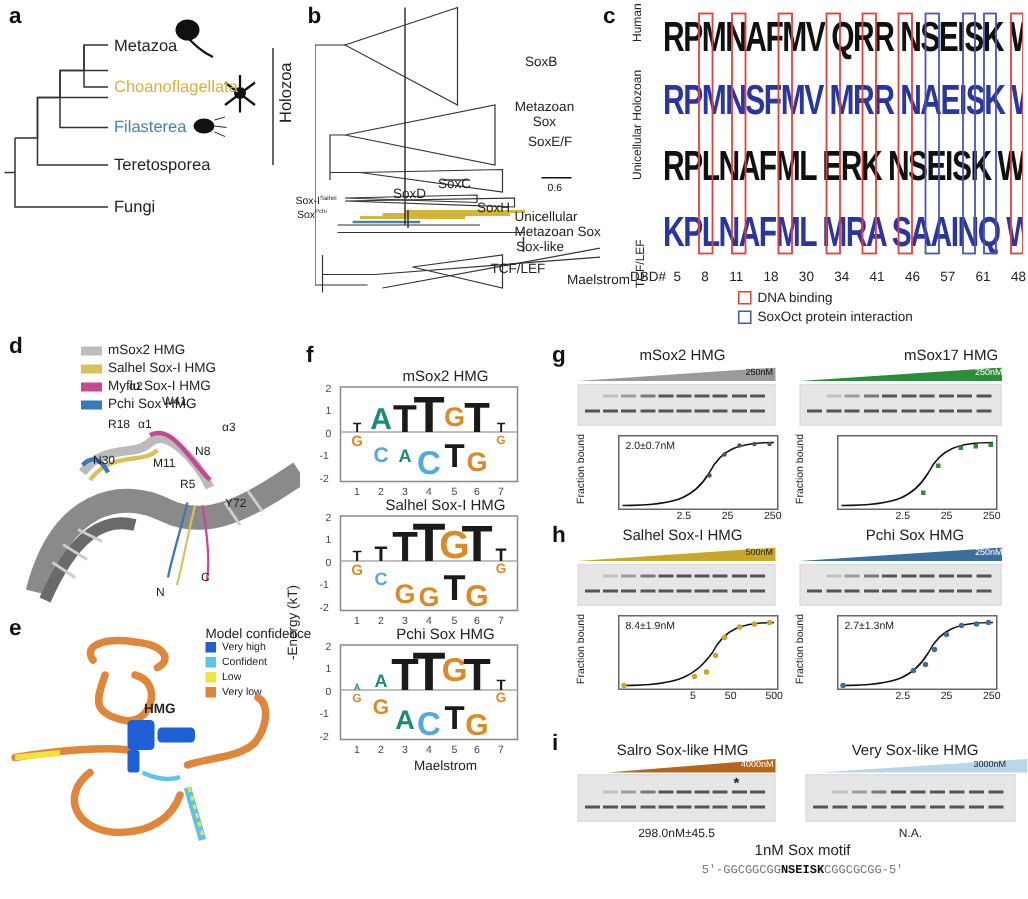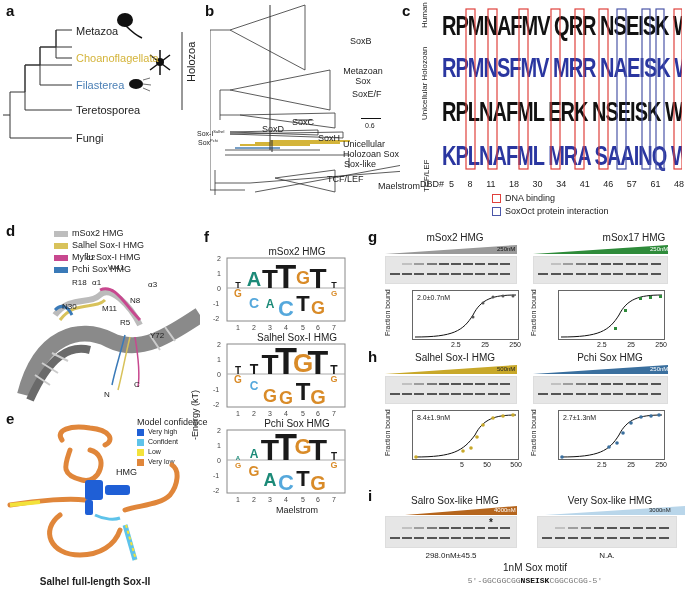--- a/index.html
+++ b/index.html
@@ -78,21 +78,21 @@
 </svg>
 <div class="abs sm" style="left:350px;top:36px">SoxB</div>
 <div class="abs sm" style="left:352px;top:89px">SoxE/F</div>
 <div class="abs sm" style="left:292px;top:117px">SoxC</div>
 <div class="abs sm" style="left:262px;top:124px">SoxD</div>
 <div class="abs sm" style="left:318px;top:133px">SoxH</div>
 <div class="abs sm" style="left:327px;top:174px">TCF/LEF</div>
 <div class="abs sm" style="left:344px;top:159px">Sox-like</div>
 <div class="abs sm" style="left:378px;top:181px">Maelstrom</div>
 <div class="abs sm" style="left:343px;top:66px;width:40px;text-align:center;white-space:normal;line-height:10px">Metazoan Sox</div>
-<div class="abs sm" style="left:343px;top:139px;width:60px;white-space:normal;line-height:10px">Unicellular Holozoan Sox</div>
+<div class="abs sm" style="left:343px;top:139px;width:60px;white-space:normal;line-height:10px">Unicellular Metazoan Sox</div>
 <div class="abs xs" style="left:197px;top:129px"><span>Sox-I</span><sup style="font-size:4px">Salhel</sup></div>
 <div class="abs xs" style="left:198px;top:138px"><span>Sox</span><sup style="font-size:4px">Pchi</sup></div>
 <div class="abs" style="left:361px;top:118px;width:20px;border-top:1.5px solid #111"></div>
 <div class="abs xs" style="left:365px;top:122px">0.6</div>
 
 <div class="abs plabel" style="left:402px;top:2px">c</div>
 <div class="abs xs" style="left:420px;top:28px;transform:rotate(-90deg);transform-origin:left top;font-size:8px">Human Sox</div>
 <div class="abs xs" style="left:420px;top:120px;transform:rotate(-90deg);transform-origin:left top;font-size:8px">Unicellular Holozoan</div>
 <div class="abs xs" style="left:422px;top:192px;transform:rotate(-90deg);transform-origin:left top;font-size:8px">TCF/LEF</div>
 
@@ -188,23 +188,22 @@
   <path d="M10 85 L40 82" stroke="#f3e23a" stroke-width="4" fill="none"></path>
   <g fill="#1f5fd6">
     <rect x="85" y="60" width="18" height="20" rx="3"></rect>
     <rect x="105" y="65" width="25" height="10" rx="3"></rect>
     <rect x="85" y="80" width="8" height="15" rx="2"></rect>
   </g>
   <path d="M95 95 C105 100 115 100 120 98" stroke="#5ec3ea" stroke-width="3" fill="none"></path>
   <path d="M125 105 L135 140" stroke="#5ec3ea" stroke-width="5" fill="none"></path>
   <path d="M126 105 L136 140" stroke="#f3e23a" stroke-width="2" stroke-dasharray="3 3" fill="none"></path>
 </svg>
-<div class="abs" style="left:116px;top:467px;font-size:9px;font-weight:normal">HMG</div>
+<div class="abs" style="left:96px;top:467px;font-size:9px;font-weight:bold">HMG</div>
 <div class="abs" style="left:0;top:576px;width:190px;text-align:center;font-size:10px;font-weight:bold;line-height:12px">
-  <div>Salhel full-length Sox-II</div>
 </div>
 
 <div class="abs plabel" style="left:204px;top:228px">f</div>
 <div class="abs sm" style="left:190px;top:440px;transform:rotate(-90deg);transform-origin:left top">-Energy (kT)</div>
 
 <div class="abs logo-title sm" style="left:232px;top:246px">mSox2 HMG</div>
 <div class="abs logo-title sm" style="left:232px;top:332px">Salhel Sox-I HMG</div>
 <div class="abs logo-title sm" style="left:232px;top:418px">Pchi Sox HMG</div>
 
 <svg class="abs" style="left:212px;top:256px" width="150" height="76">

